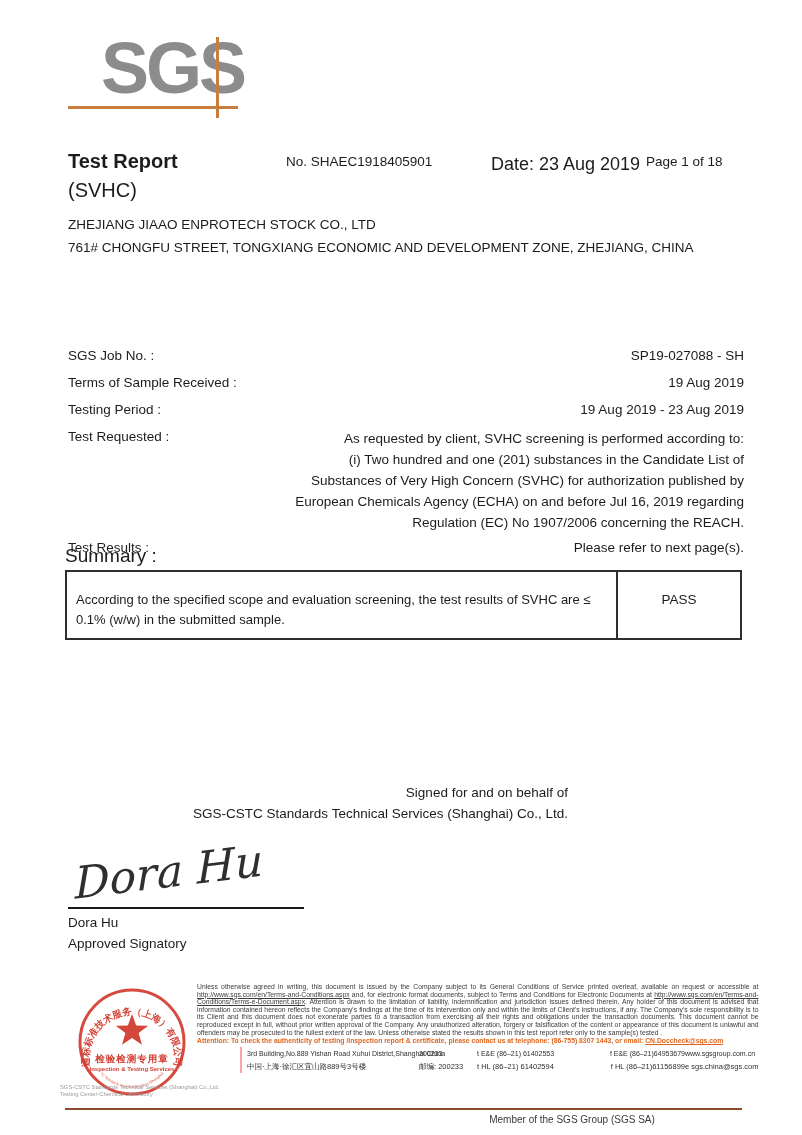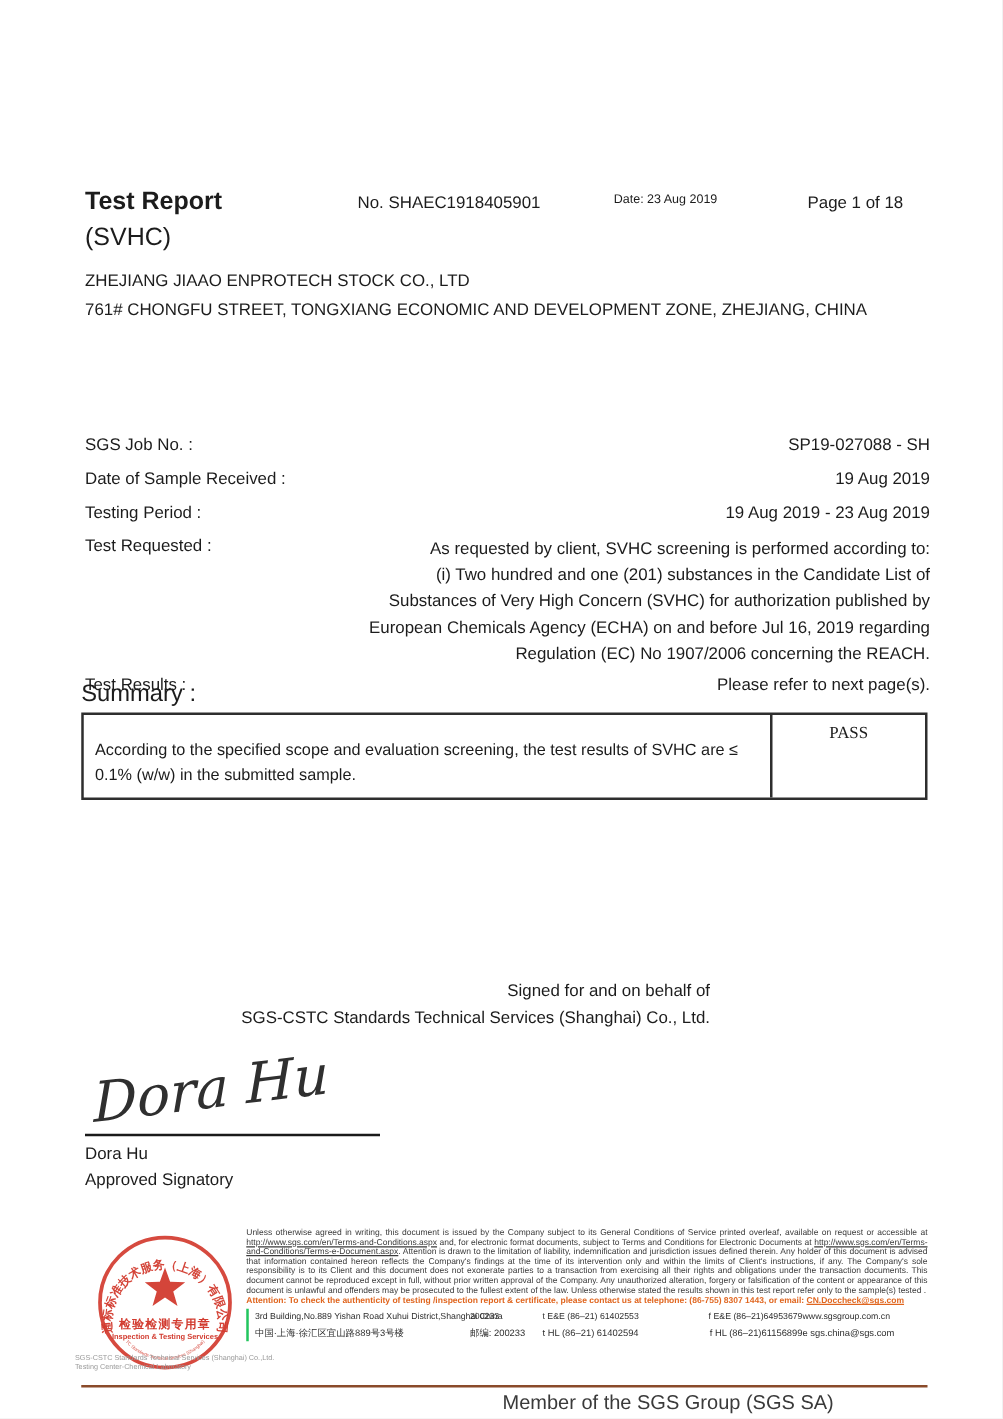--- a/index.html
+++ b/index.html
@@ -10,21 +10,21 @@
   .logo{position:absolute;left:68px;top:40px;width:240px;height:85px;}
   .logo-text{position:absolute;left:33px;top:-8px;font-size:72px;line-height:72px;
              font-weight:bold;color:#8c8c8c;letter-spacing:-3px;}
   .logo-hline{position:absolute;left:0;top:66px;width:170px;height:3px;background:#c97e3d;}
   .logo-vline{position:absolute;left:148px;top:-3px;width:3px;height:81px;background:#c97e3d;}
 
   
   .header{position:absolute;left:68px;top:150px;width:674px;height:60px;}
   .hdr-title{position:absolute;left:0;top:0;font-size:20px;font-weight:bold;}
   .hdr-no{position:absolute;left:218px;top:4px;font-size:13.5px;}
-  .hdr-date{position:absolute;left:423px;top:4px;font-size:10px;}
+  .hdr-date{position:absolute;left:423px;top:4px;font-size:18px;}
   .hdr-page{position:absolute;left:578px;top:4px;font-size:13.5px;}
   .hdr-sub{position:absolute;left:0;top:29px;font-size:20px;font-weight:normal;}
 
   
   .client{position:absolute;left:68px;top:213px;width:674px;font-size:13.5px;line-height:23px;}
 
   
   .sample{position:absolute;left:66px;top:304px;width:678px;font-size:13.5px;line-height:23px;}
 
   
@@ -34,21 +34,21 @@
   .dvalue{flex:1;padding-left:5px;text-align:right;}
   .drow.requested .dvalue{line-height:21px;}
   .drow.requested{margin-bottom:6px;}
 
   
   .summary{position:absolute;left:65px;top:545px;width:677px;}
   .sum-label{font-size:19px;margin-bottom:3px;}
   .sum-table{display:flex;border:2px solid #2e2e2e;}
   .sum-statement{flex:1;padding:18px 9px 8px 9px;font-size:13px;line-height:20px;}
   .sum-result{width:122px;flex:none;border-left:2px solid #2e2e2e;text-align:center;
-              font-size:13.5px;padding-top:6px;font-family:Liberation Serif, serif;}
+              font-size:13.5px;padding-top:20px;}
 
   
   .signature{position:absolute;left:68px;top:782px;width:500px;}
   .sig-line{font-size:13.5px;line-height:21px;text-align:right;}
   .sig-script{display:inline-block;font-family:"DejaVu Serif",serif;font-style:italic;
               font-size:44px;color:#2f2f2f;transform:rotate(-7deg) skewX(-6deg);
               margin:22px 0 0 6px;}
   .sig-rule{width:236px;border-top:2px solid #1a1a1a;margin-top:10px;}
   .sig-name{font-size:13.5px;margin-top:6px;}
   .sig-role{font-size:13.5px;margin-top:6px;}
@@ -57,38 +57,43 @@
   .footer{position:absolute;left:60px;top:983px;width:682px;display:flex;}
   .stamp-zone{width:133px;flex:none;position:relative;height:125px;}
   .stamp-svg{position:absolute;left:6px;top:2px;}
   .stamp-company{position:absolute;left:0;top:101px;font-size:5.8px;line-height:7px;
                  color:#9a9a9a;white-space:nowrap;}
   .footer-right{flex:1;padding-left:4px;}
   .legal{font-size:6.8px;line-height:7.6px;color:#3b3b3b;text-align:justify;}
   .u{text-decoration:underline;}
   .attention{font-size:6.8px;line-height:7.6px;color:#e0661f;font-weight:bold;margin-top:1px;}
   .attention .u{color:#e0661f;}
-  .addr{margin-top:2px;border-left:2px solid #22c55e;padding-left:5px;}
+  .addr{margin-top:2px;border-left:2px solid #fca5a5;padding-left:5px;margin-left:43px;}
   .addr-row{display:flex;font-size:7px;line-height:13px;color:#2e2e2e;white-space:nowrap;}
   .addr-c1{width:172px;flex:none;}
   .addr-c2{width:58px;flex:none;}
   .addr-c3{width:108px;flex:none;}
   .addr-c4{width:100px;flex:none;text-align:right;}
   .addr-c5{flex:1;}
   .addr-row.cn{font-size:7.5px;}
 
   .bottom-rule{position:absolute;left:65px;top:1108px;width:677px;height:2px;background:#8a4b2a;}
-  .member{position:absolute;left:402px;top:1114px;width:340px;text-align:left;
-          font-size:16px;color:#3a3a3a;}
+  .member{position:absolute;left:402px;top:1114px;width:340px;text-align:center;
+          font-size:10px;color:#3a3a3a;}
 </style>
 </head>
 <body>
 
 <div class="page">
 
+  <div class="logo">
+    <div class="logo-text">SGS</div>
+    <div class="logo-hline"></div>
+    <div class="logo-vline"></div>
+  </div>
 
   <div class="header">
     <span class="hdr-title">Test Report</span>
     <span class="hdr-no">No. SHAEC1918405901</span>
     <span class="hdr-date">Date: 23 Aug 2019</span>
     <span class="hdr-page">Page 1 of 18</span>
     <span class="hdr-sub">(SVHC)</span>
   </div>
 
   <div class="client">
@@ -96,21 +101,21 @@
     <div>761# CHONGFU STREET, TONGXIANG ECONOMIC AND DEVELOPMENT ZONE, ZHEJIANG, CHINA</div>
   </div>
 
 
   <div class="details">
     <div class="drow">
       <div class="dlabel">SGS Job No. :</div>
       <div class="dvalue">SP19-027088 - SH</div>
     </div>
     <div class="drow">
-      <div class="dlabel">Date of Sample Received :</div>
+      <div class="dlabel">Terms of Sample Received :</div>
       <div class="dvalue">19 Aug 2019</div>
     </div>
     <div class="drow">
       <div class="dlabel">Testing Period :</div>
       <div class="dvalue">19 Aug 2019 - 23 Aug 2019</div>
     </div>
     <div class="drow requested">
       <div class="dlabel">Test Requested :</div>
       <div class="dvalue">
         <div>As requested by client, SVHC screening is performed according to:</div>

